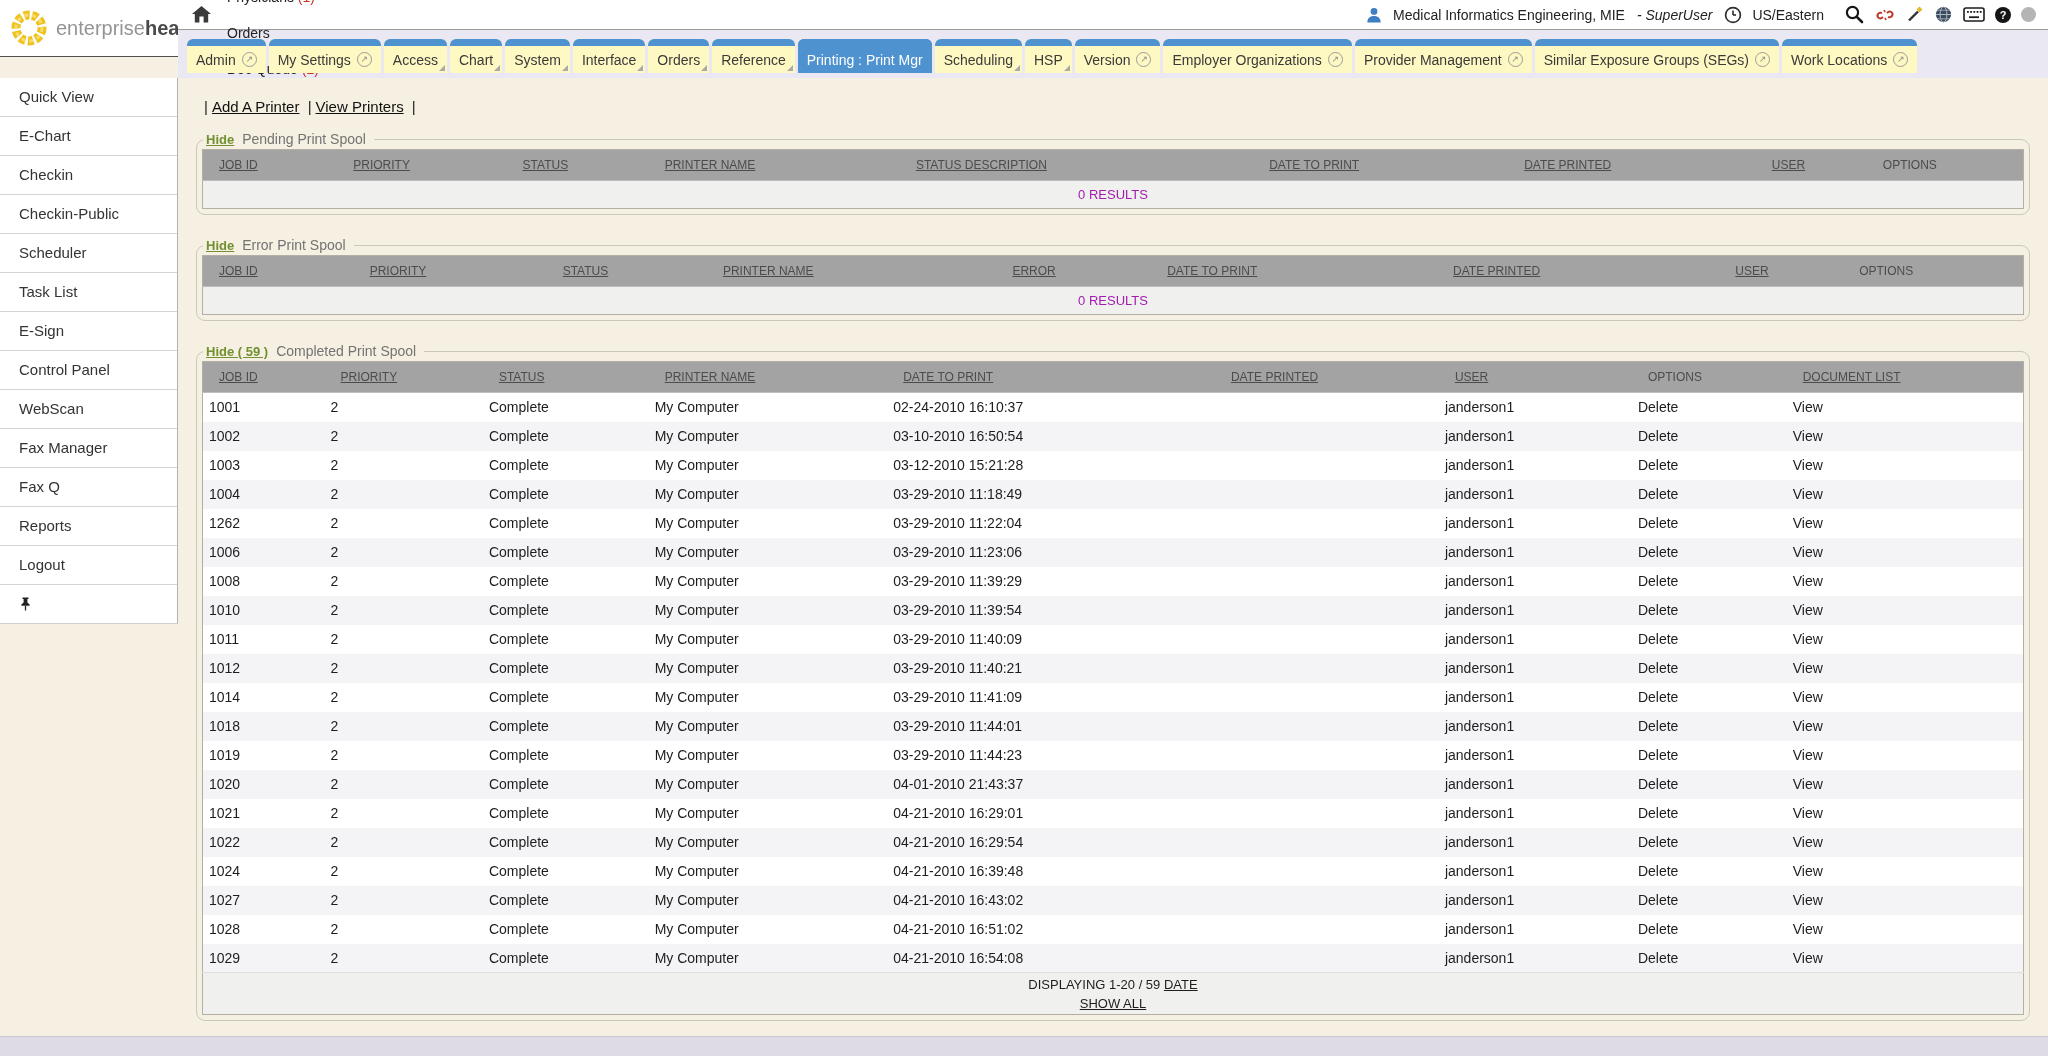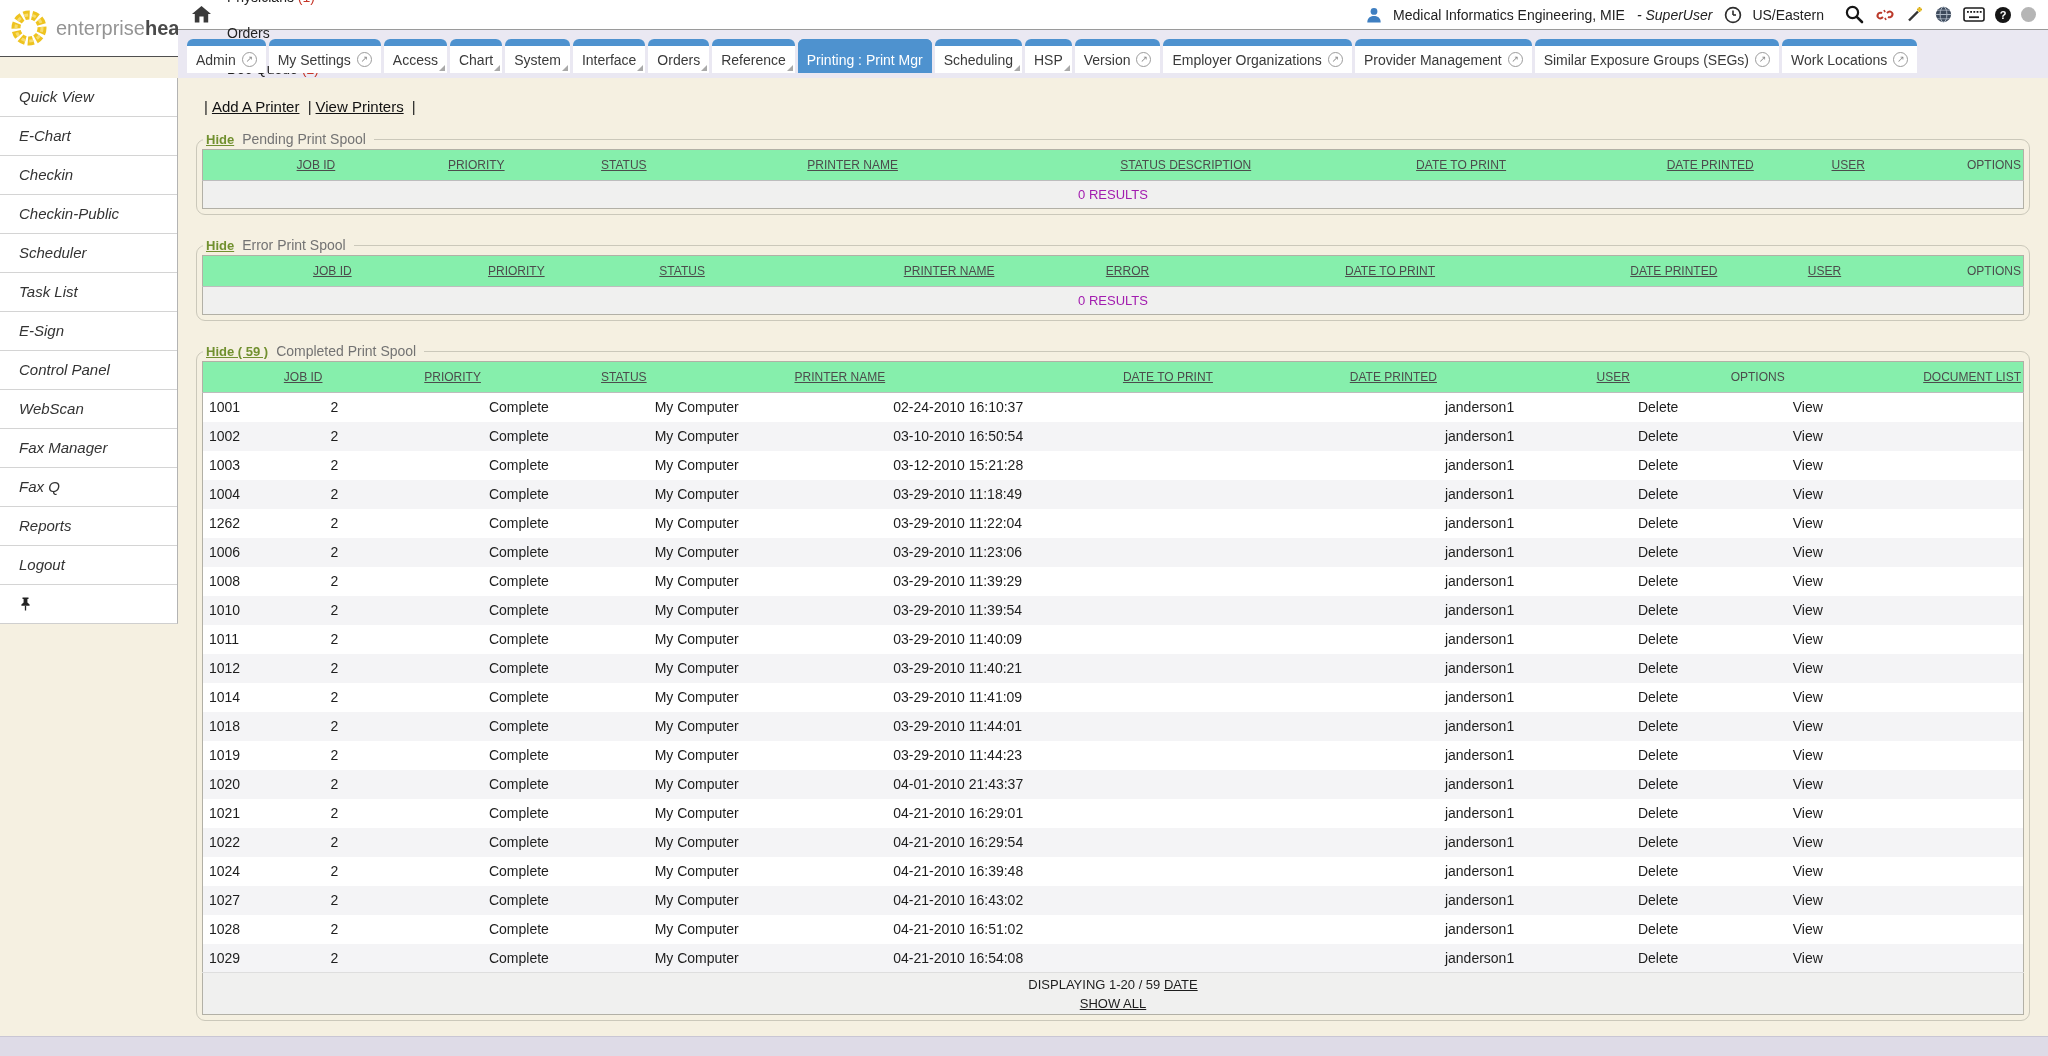--- a/index.html
+++ b/index.html
@@ -34,21 +34,21 @@
     width:16px; height:16px; border-radius:50%; background:#151515; color:#fff;
     font-size:11px; font-weight:bold; text-align:center; line-height:16px; cursor:pointer;
   }
   .dot { width:15px; height:15px; border-radius:50%; background:#b5b5b5; }
   
   .tab-bar {
     height:48px; background:#eae8f2; display:flex; align-items:flex-end;
     gap:3px; padding:0 4px 5px 9px; overflow:hidden;
   }
   .tab {
-    position:relative; background:#ffffff; border-radius:6px 6px 0 0;
+    position:relative; background:#fef9c3; border-radius:6px 6px 0 0;
     height:34px; padding:7px 9px 0 9px; font-size:14px; color:#3a3a3a;
     display:flex; align-items:center; gap:6px; cursor:pointer; white-space:nowrap; flex:none;
   }
   .tab::before {
     content:''; position:absolute; top:0; left:0; right:0; height:7px;
     background:#4e92cf; border-radius:6px 6px 0 0;
   }
   .tab.active { background:#4e92cf; color:#fff; font-weight:normal; }
   .ext {
     width:15px; height:15px; border:1px solid #9c9c9c; border-radius:50%;
@@ -60,42 +60,42 @@
     border-color:transparent transparent #a9a9a9 transparent;
   }
   
   .body-row { display:flex; align-items:flex-start; }
   .sidebar {
     width:178px; flex:none; background:#fff;
     border-right:1px solid #b3b3b3; border-bottom:1px solid #cfcfcf;
   }
   .side-item {
     height:39px; line-height:38px; padding-left:19px; font-size:15px; color:#333;
-    border-bottom:1px solid #d4d4d4; cursor:pointer; white-space:nowrap; overflow:hidden;font-style:italic;
+    border-bottom:1px solid #d4d4d4; cursor:pointer; white-space:nowrap; overflow:hidden;
   }
   .pin-item { height:38px; display:flex; align-items:center; padding-left:19px; cursor:pointer; }
   .main { flex:1; min-width:0; padding:10px 18px 0 18px; }
   .link-row { margin:10px 0 15px 4px; font-size:15px; color:#222; }
   .link-row a { color:#111; text-decoration:underline; cursor:pointer; }
   .pipe { margin:0 4px; }
   
   fieldset.spool {
     border:1px solid #cbc8ba; border-radius:9px; padding:1px 5px 5px;
     margin:0 0 21px 0; min-width:0;
   }
   fieldset.spool legend { padding:0 8px 0 3px; margin-left:1px; }
   .hide-link { color:#71902f; font-weight:bold; font-size:13px; text-decoration:underline; margin-right:8px; cursor:pointer; }
   .spool-title { color:#737373; font-weight:normal; font-size:14px; }
   table.spool-table {
     width:100%; border-collapse:collapse; background:#fff;
     border:1px solid #b2b0a6; font-size:14px; color:#1d1d1d; table-layout:fixed;
   }
   table.spool-table th {
-    background:#86efac; font-size:12px; font-weight:normal; color:#4c4c4c;
-    text-align:right; height:31px; padding:0 2px; border-bottom:1px solid #bdbdbd;
+    background:#a3a3a3; font-size:12px; font-weight:normal; color:#4c4c4c;
+    text-align:left; height:31px; padding:0 16px; border-bottom:1px solid #bdbdbd;
     white-space:nowrap; overflow:hidden;
   }
   .hdr-link { text-decoration:underline; cursor:pointer; }
   table.spool-table tbody td { height:29px; padding:0 6px; white-space:nowrap; overflow:hidden; }
   table.spool-table tbody tr:nth-child(even) { background:#f4f4f6; }
   table.spool-table tr.empty-row td { background:#f0f0ef; text-align:center; font-size:13px; height:28px; color:#a21caf; }
   table.spool-table tfoot td { background:#f0f0ef; text-align:center; font-size:13px; height:21px; }
   table.spool-table tfoot tr:first-child td { border-top:1px solid #dedede; padding-top:3px; }
   .cell-link { color:#1d1d1d; cursor:pointer; text-decoration:none; }
   .u { text-decoration:underline; }

